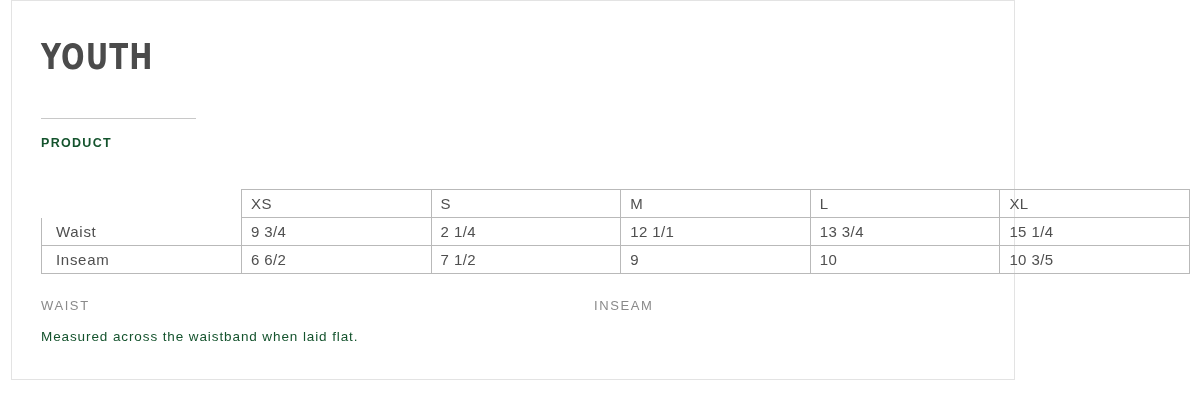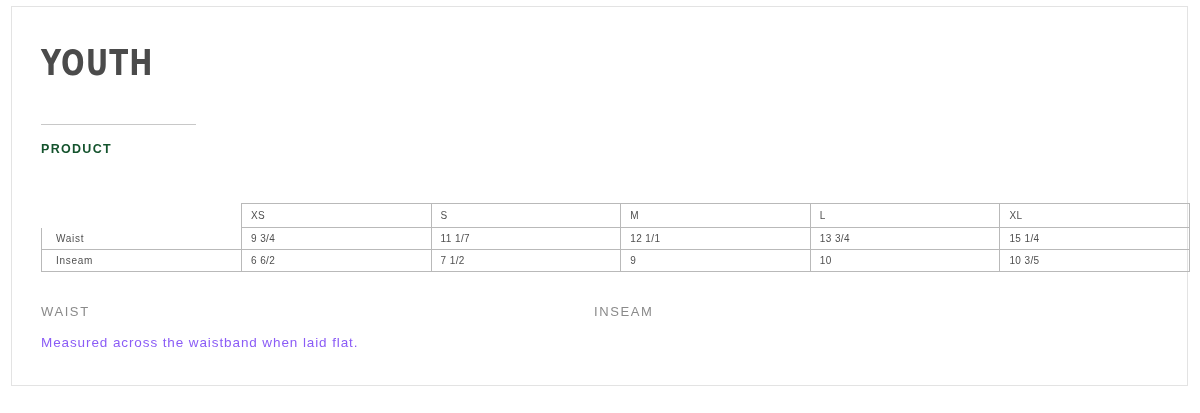--- a/index.html
+++ b/index.html
@@ -11,22 +11,22 @@
     width: 1200px;
     height: 413px;
     font-family: "Liberation Sans", sans-serif;
     color: #4a4a4a;
     overflow: hidden;
   }
 
   .page {
     position: absolute;
     left: 11px;
-    top: 6px;
-    width: 1177px;
+    top: 0;
+    width: 1004px;
     height: 380px;
     border: 1px solid #e3e3e3;
     box-sizing: border-box;
     background: #fff;
     padding-left: 20px;
   }
 
   .inner {
     position: absolute;
     left: 17px;
@@ -69,22 +69,21 @@
     color: #14532d;
   }
 
   table.measure {
     position: absolute;
     left: 12px;
     top: 188px;
     width: 1148px;
     border-collapse: collapse;
     table-layout: fixed;
-    font-size: 10px;
-    margin-top: 8px;
+    font-size: 15px;
   }
   table.measure td, table.measure th {
     border: 1px solid #b9b9b9;
     padding: 5px 9px;
     height: 14px;
     text-align: left;
     font-weight: normal;
     color: #4f4f4f;
     letter-spacing: 0.4px;
     vertical-align: middle;
@@ -123,21 +122,21 @@
   .note-heading {
     font-size: 13px;
     letter-spacing: 1.6px;
     color: #8a8a8a;
     font-weight: normal;
   }
   .note-body {
     margin-top: 16px;
     font-size: 13.5px;
     letter-spacing: 0.9px;
-    color: #8b5cf6;
+    color: #14532d;
   }
 </style>
 </head>
 <body>
 
 <div class="page">
   <div class="inner">
 
     <div class="title">YOUTH</div>
 
@@ -163,21 +162,21 @@
           <th>S</th>
           <th>M</th>
           <th>L</th>
           <th>XL</th>
         </tr>
       </thead>
       <tbody>
         <tr>
           <td class="rowlabel">Waist</td>
           <td>9 3/4</td>
-          <td>11 1/7</td>
+          <td>2 1/4</td>
           <td>12 1/1</td>
           <td>13 3/4</td>
           <td>15 1/4</td>
         </tr>
         <tr>
           <td class="rowlabel">Inseam</td>
           <td>6 6/2</td>
           <td>7 1/2</td>
           <td>9</td>
           <td>10</td>

